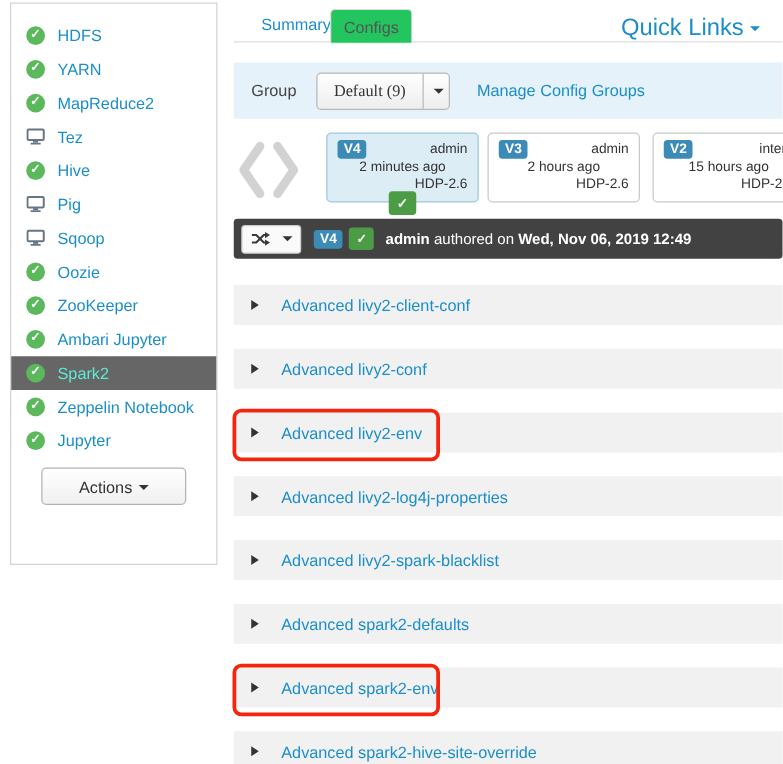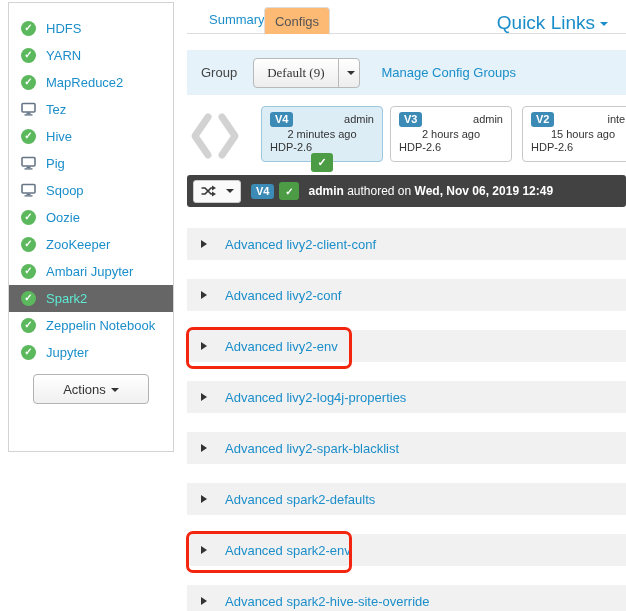--- a/index.html
+++ b/index.html
@@ -26,21 +26,21 @@
   .caret-dn { display:inline-block; width:0; height:0; border-left:4px solid transparent;
     border-right:4px solid transparent; border-top:4px solid currentColor;
     vertical-align:middle; margin-left:5px; }
 
   
   #tabbar { position:absolute; left:187px; top:0; width:439px; height:34px;
     border-bottom:1px solid #ddd; }
   #tab-summary { position:absolute; left:10px; top:8px; padding:4px 12px;
     color:#1b8eca; font-size:13px; cursor:pointer; }
   #tab-configs { position:absolute; left:77px; top:7px; width:66px; height:28px;
-    background:#fdba74; border:1px solid #ddd; border-bottom:1px solid #fff;
+    background:#22c55e; border:1px solid #ddd; border-bottom:1px solid #fff;
     border-radius:4px 4px 0 0; color:#555; font-size:13px;
     display:flex; align-items:center; justify-content:center; cursor:pointer; }
   #quick-links { position:absolute; right:18px; top:12px; color:#1b8eca; font-size:19px; cursor:pointer; }
 
   
   #groupbar { position:absolute; left:187px; top:50px; width:439px; height:45px;
     background:#e5f2f9; display:flex; align-items:center; padding-left:14px; }
   #group-label { font-size:13px; color:#444; margin-right:16px; }
   #group-btn { height:30px; display:inline-flex; align-items:stretch; border:1px solid #b9b9b9;
     border-radius:4px; background:linear-gradient(#ffffff,#ededed); overflow:hidden; cursor:pointer;font-family:Liberation Serif, serif; }
@@ -54,21 +54,21 @@
   .vnav { position:absolute; top:7px; width:26px; height:50px; cursor:pointer; }
   #vnav-prev { left:1px; } #vnav-next { left:29px; }
   .vcard { position:absolute; top:2px; width:122px; height:56px; border:1px solid #c9c9c9;
     border-radius:4px; background:#fff; padding:5px 8px; font-size:11px; color:#333; cursor:pointer; }
   .vcard.current { background:#dcedf6; border-color:#9cc7dd; }
   .vcard .row1 { display:flex; justify-content:space-between; align-items:flex-start; }
   .badge-v { background:#3c8ab6; color:#fff; font-weight:bold; font-size:11px;
     padding:1px 5px; border-radius:3px; line-height:13px; }
   .vuser { padding-top:1px; }
   .vtime { text-align:center; margin-top:1px; }
-  .vstack { margin-top:1px; }
+  .vstack { text-align:right; margin-top:1px; }
   .current-check { position:absolute; left:50%; transform:translateX(-50%); bottom:-11px;
     width:22px; height:19px; background:#4c9c45; border-radius:3px; color:#fff;
     font-size:11px; font-weight:bold; display:flex; align-items:center; justify-content:center; }
 
   
   #blackbar { position:absolute; left:187px; top:175px; width:439px; height:32px;
     background:#424242; border-radius:3px; display:flex; align-items:center;
     color:#fff; font-size:12px; }
   #shuffle-btn { margin-left:6px; width:48px; height:23px; background:#fafafa;
     border:1px solid #ccc; border-radius:3px; display:flex; align-items:center;

